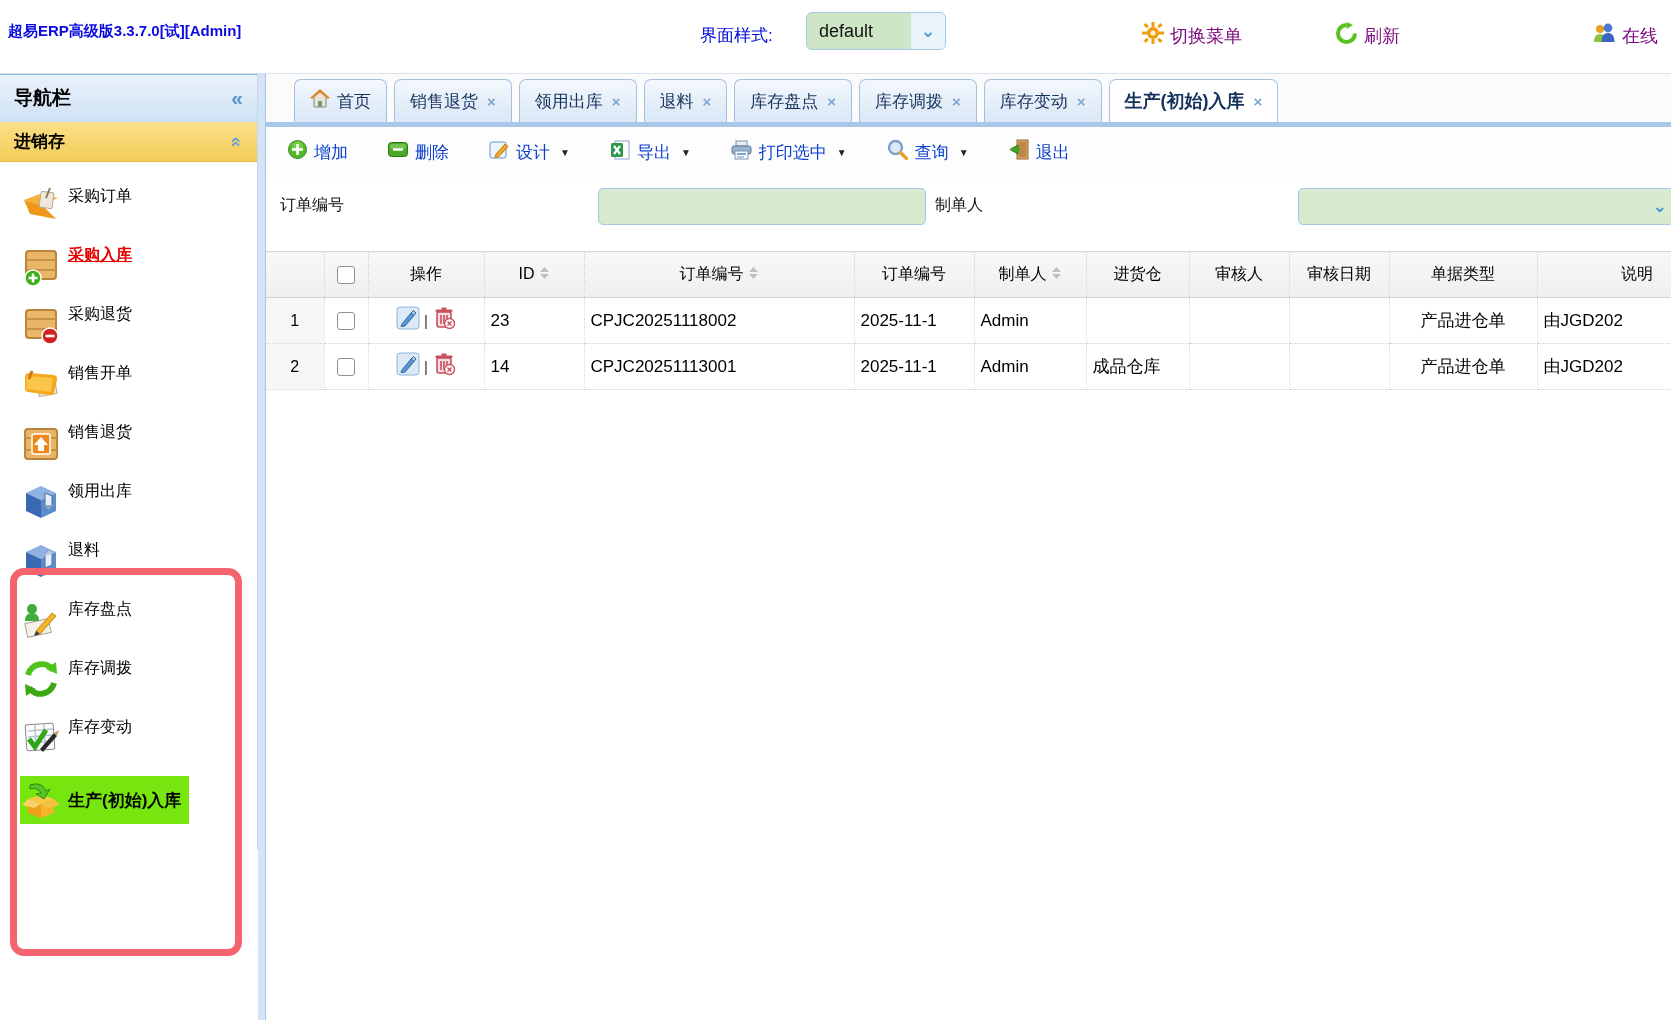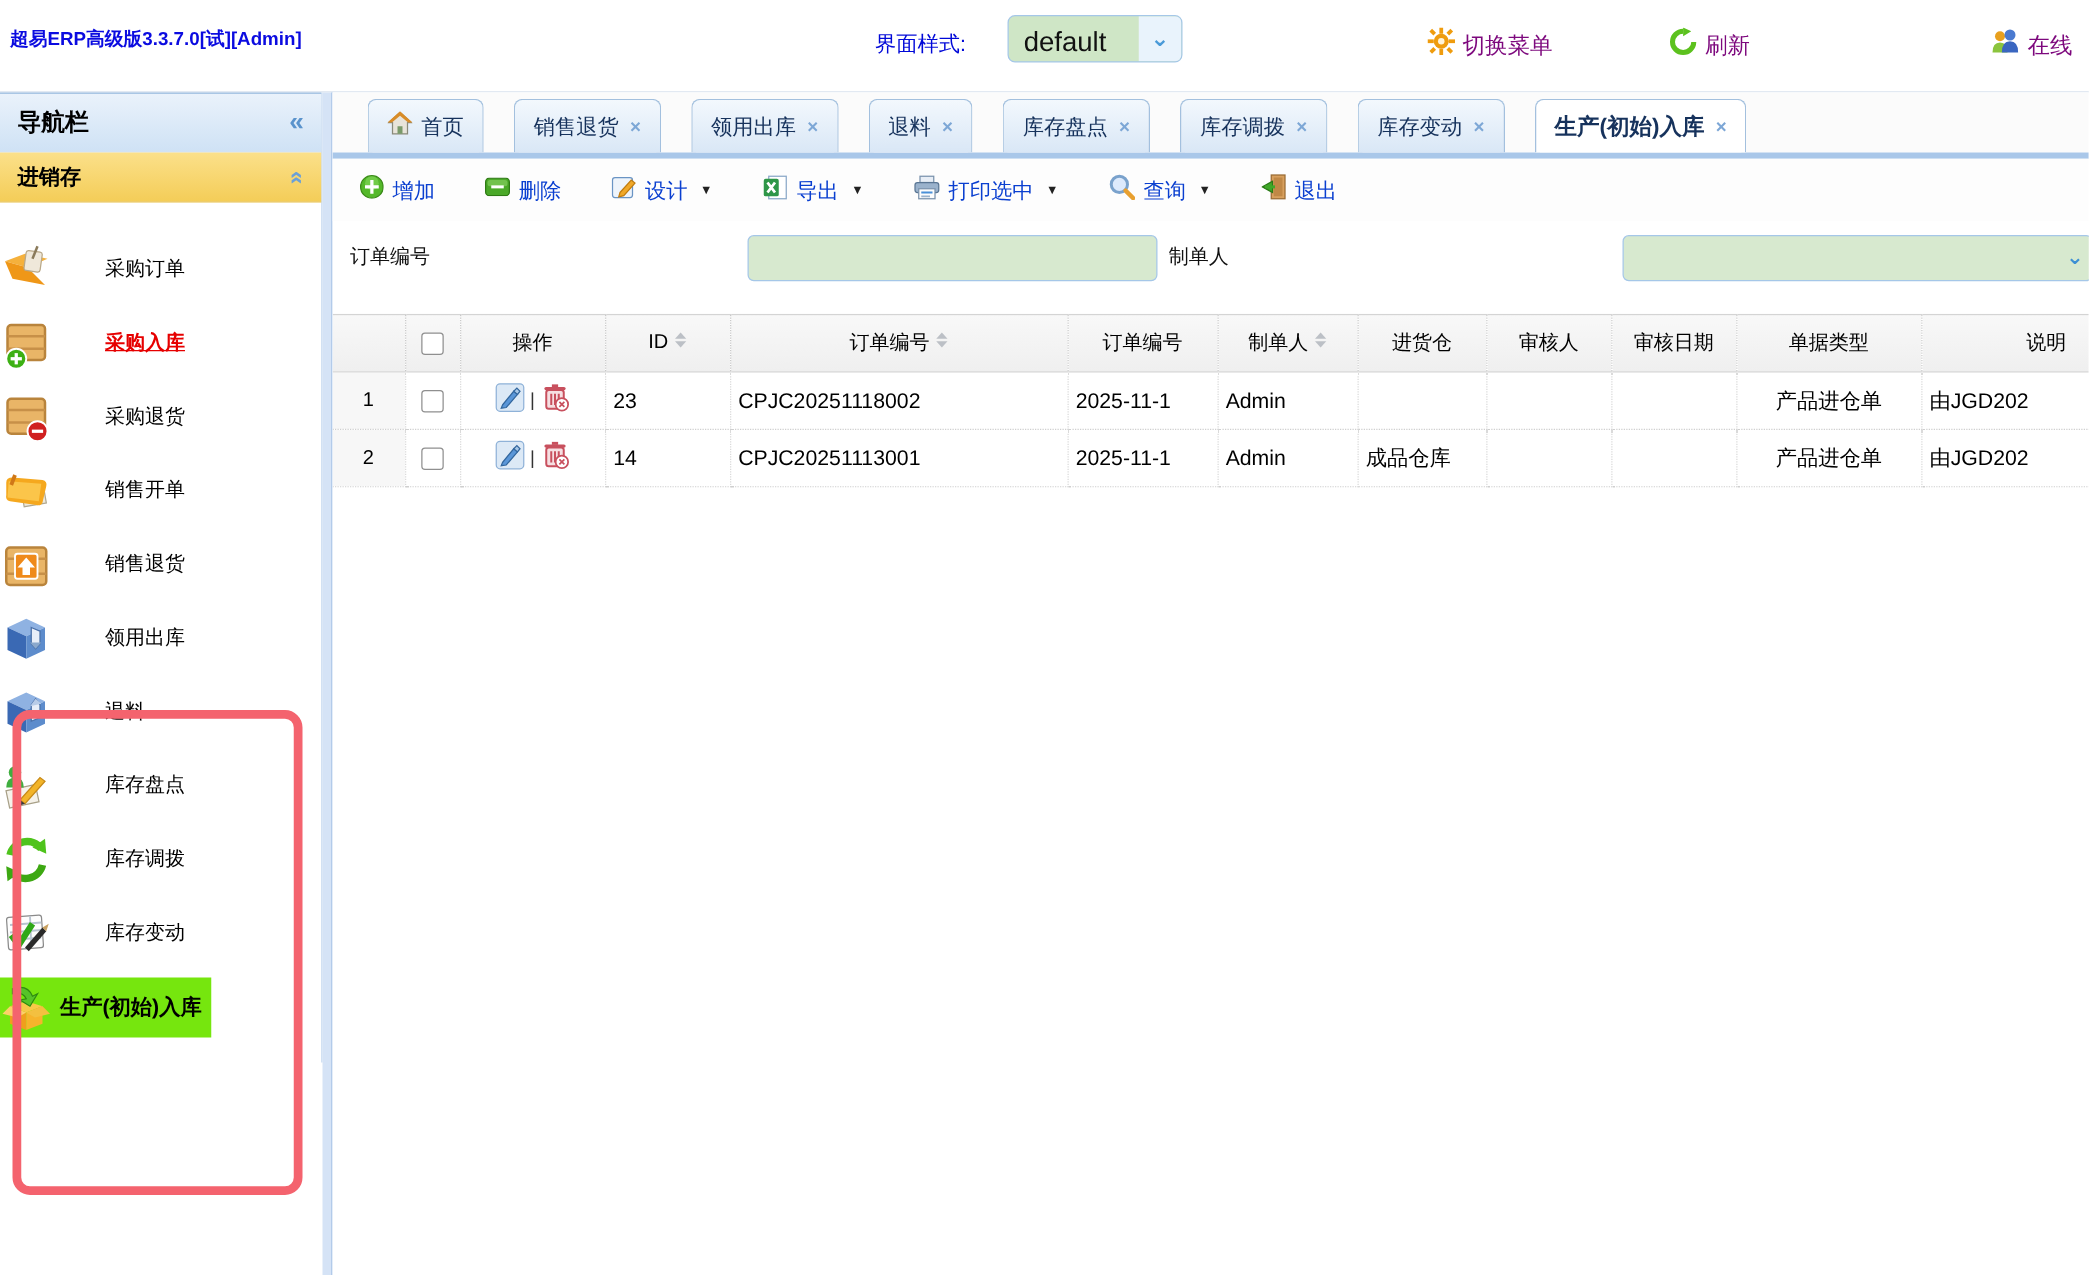--- a/index.html
+++ b/index.html
@@ -6,57 +6,57 @@
   html,body { width:1671px; height:1020px; overflow:hidden; background:#fff;
               font-family:"Liberation Sans","DejaVu Sans",sans-serif; color:#000; }
 
   
   .app-header { position:absolute; left:0; top:0; width:1671px; height:74px; background:#fff;
                 border-bottom:1px solid #d9e2ee; }
   .app-title { position:absolute; left:8px; top:22px; font-size:15px; font-weight:bold; color:#0b0be0; }
   .style-label { position:absolute; left:700px; top:24px; font-size:17px; color:#0008d8; }
   .style-select { position:absolute; left:806px; top:12px; width:140px; height:38px;
                   border:1px solid #a5c7e8; border-radius:6px; background:#cfe6c6; display:flex; overflow:hidden; }
-  .style-select .val { flex:1; font-size:22px; color:#111; padding:8px 0 0 12px; }
+  .style-select .val { flex:1; font-size:18px; color:#111; padding:8px 0 0 12px; }
   .style-select .cap { width:34px; background:#e9f3fc; display:flex; align-items:center; justify-content:center;
                        color:#4a9ad8; font-size:18px; font-weight:bold; }
   .header-action { position:absolute; top:22px; display:flex; align-items:center; gap:6px;
                    font-size:18px; color:#7d087d; cursor:pointer; }
   .ha-1 { left:1142px; } .ha-2 { left:1335px; } .ha-3 { left:1592px; }
 
   
   .sidebar { position:absolute; left:0; top:74px; width:258px; height:776px; background:#fff;
              border-right:1px solid #c3d7ef; }
   .sidebar-title { height:48px; background:linear-gradient(#eaf2fb,#cfe2f5); border-top:1px solid #8fb4dc;
                    border-bottom:1px solid #c8daf0; display:flex; align-items:center; justify-content:space-between;
                    padding:0 14px; font-size:19px; font-weight:bold; }
   .collapse-glyph { color:#5a93cc; font-size:21px; font-weight:bold; cursor:pointer; }
   .sidebar-group { height:40px; background:linear-gradient(#fbe08a,#f4cd58); border-bottom:1px solid #e8c048;
                    display:flex; align-items:center; justify-content:space-between; padding:0 14px;
                    font-size:17px; font-weight:bold; }
   .up-glyph { color:#6aa0d8; font-size:19px; font-weight:bold; display:inline-block; transform:rotate(90deg); cursor:pointer; }
   .menu { padding-top:24px; }
-  .menu-item { height:59px; display:flex; align-items:center; font-size:16px; cursor:pointer;gap:36px; }
+  .menu-item { height:59px; display:flex; align-items:flex-start; padding-left:20px; font-size:16px; cursor:pointer; }
   .menu-item .mi-icon { width:42px; height:42px; margin-right:6px; flex:0 0 42px; }
   .menu-item .lbl { white-space:nowrap; }
   .mi-red .lbl { color:#e60000; text-decoration:underline; font-weight:bold; }
   .mi-green { }
   .mi-green .hl { display:inline-flex; align-items:center; background:#76e60e; padding:3px 8px 3px 0; }
   .mi-green .lbl { font-weight:bold; font-size:17px; }
   .annotation-box { position:absolute; left:10px; top:568px; width:232px; height:388px;
                     border:7px solid #f4636e; border-radius:14px; pointer-events:none; z-index:50; }
 
   .splitter { position:absolute; left:258px; top:74px; width:8px; height:946px; background:#d5e3f6;
               border-right:1px solid #a8c4e6; }
 
   
   .main { position:absolute; left:266px; top:74px; width:1405px; height:946px; background:#fff; overflow:hidden; }
 
   
-  .tabbar { height:48px; background:#fbfbfb; display:flex; align-items:flex-end; padding-left:28px; gap:24px; }
+  .tabbar { height:48px; background:#fbfbfb; display:flex; align-items:flex-end; padding-left:28px; gap:7px; }
   .tab { height:43px; display:flex; align-items:center; padding:0 15px; gap:7px;
          border:1px solid #a3c0de; border-bottom:none; border-radius:7px 7px 0 0;
          background:linear-gradient(#f3f8fd,#d9e7f6); font-size:17px; color:#16325c; cursor:pointer; white-space:nowrap; }
   .tab.active { background:#fff; font-weight:bold; font-size:18px; }
   .tab .x { color:#7da7d6; font-size:15px; font-weight:bold; margin-left:2px; cursor:pointer; }
   .tab-underline { height:5px; background:#a9c7e9; }
 
   
   .toolbar { height:50px; display:flex; align-items:center; padding-left:22px; gap:40px; background:#fdfdfd; }
   .tbtn { display:flex; align-items:center; gap:7px; font-size:17px; color:#0a3fd0; cursor:pointer; white-space:nowrap; }

